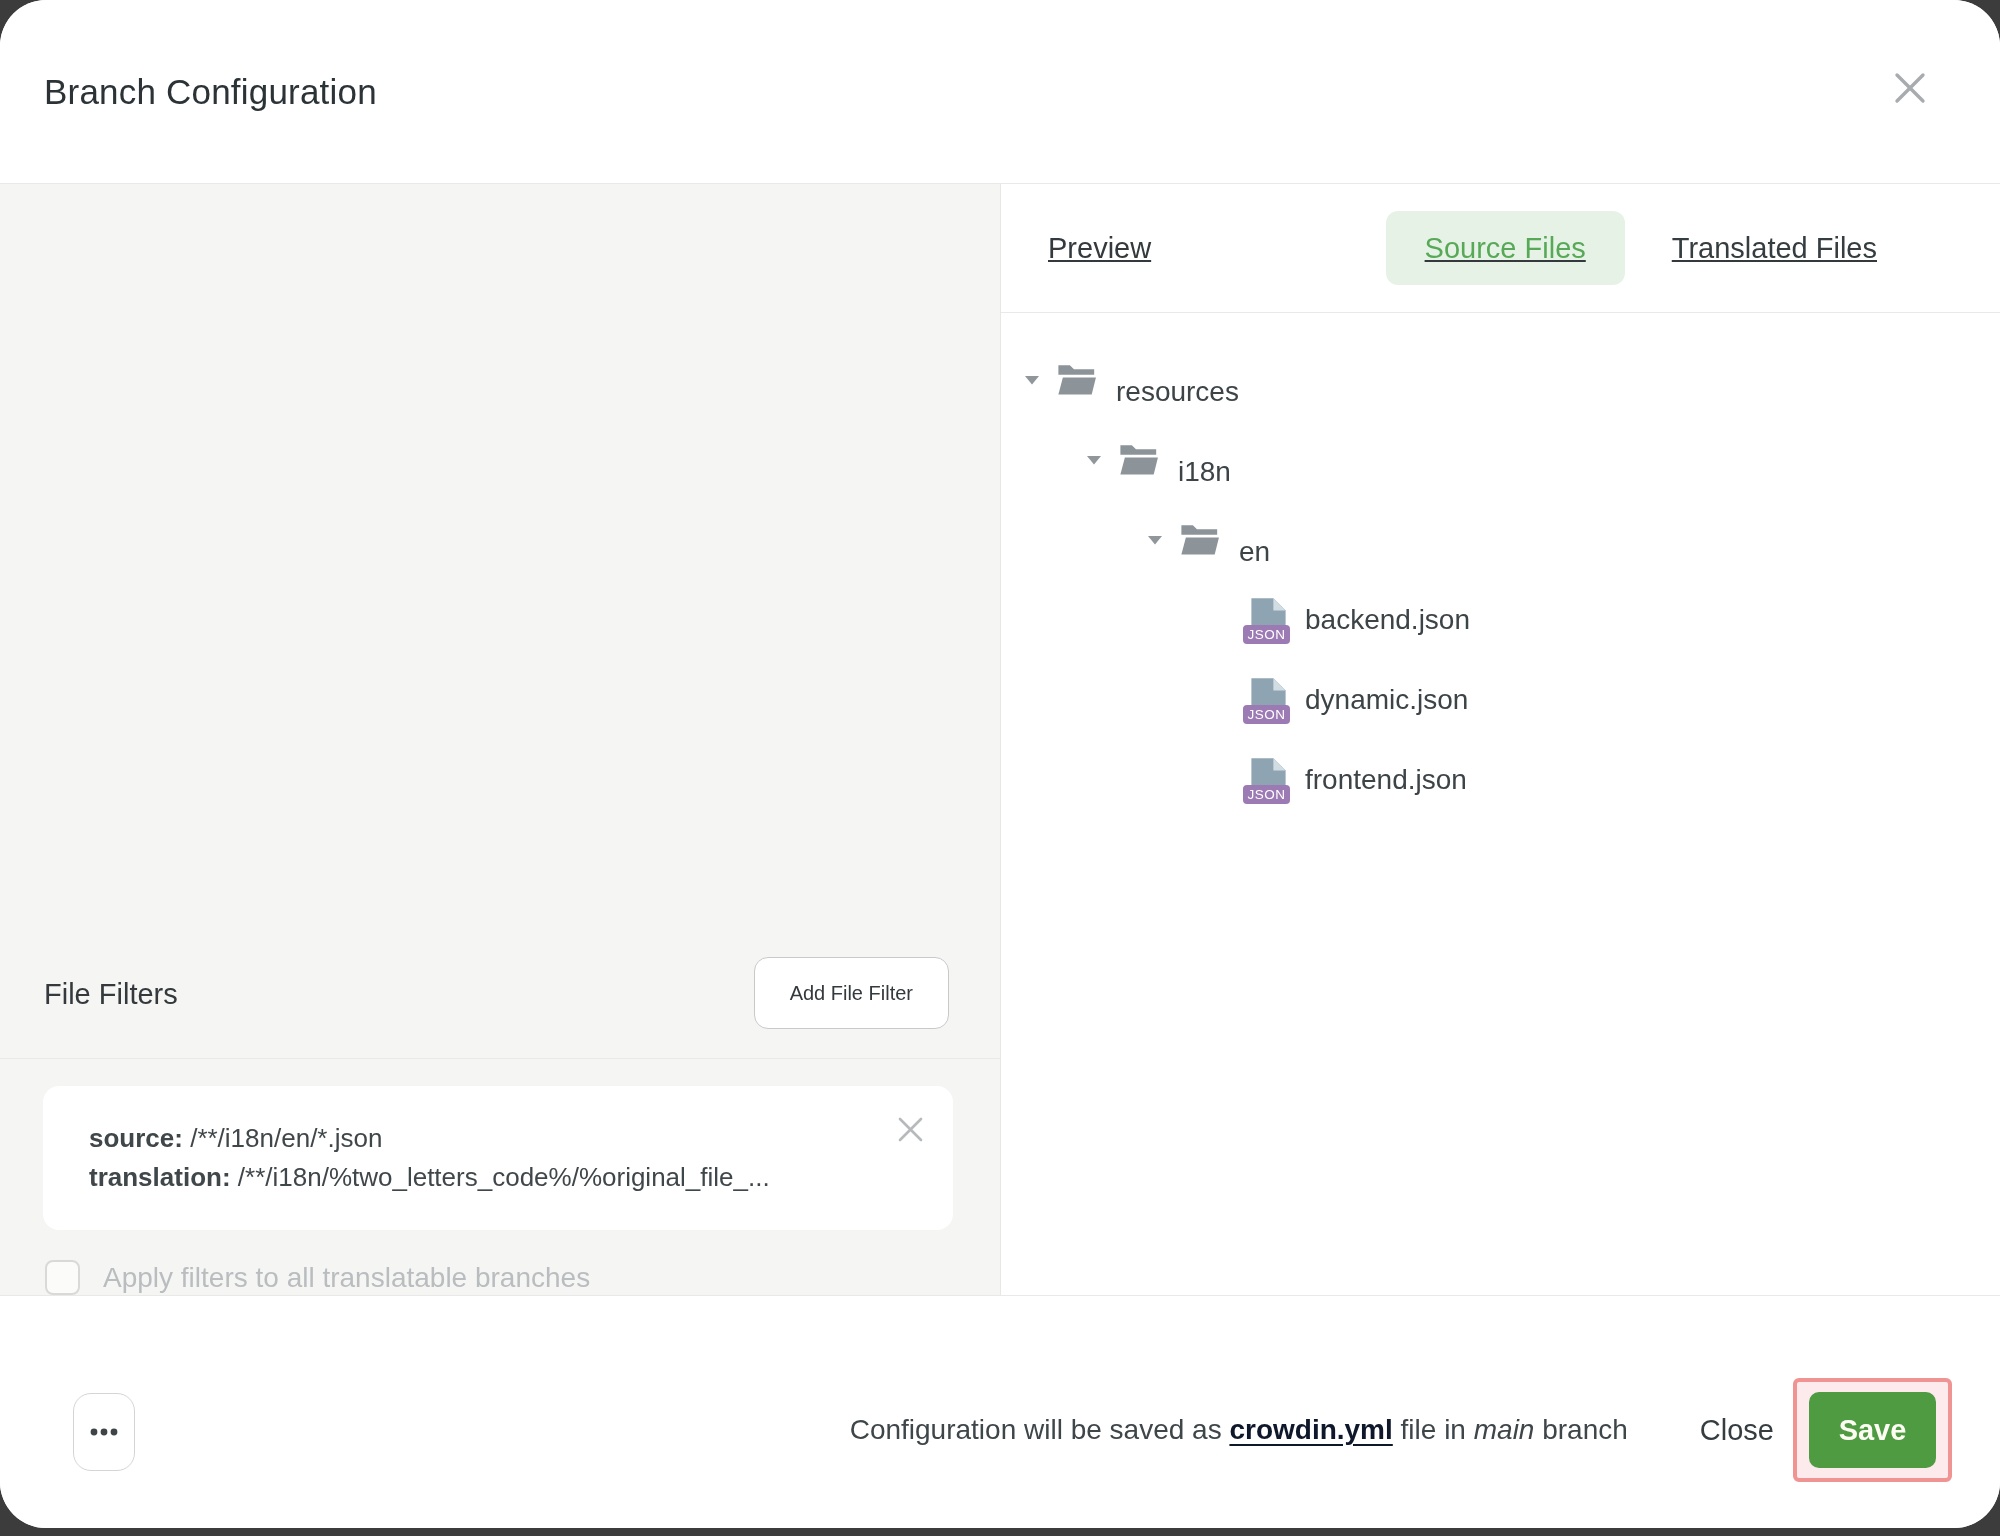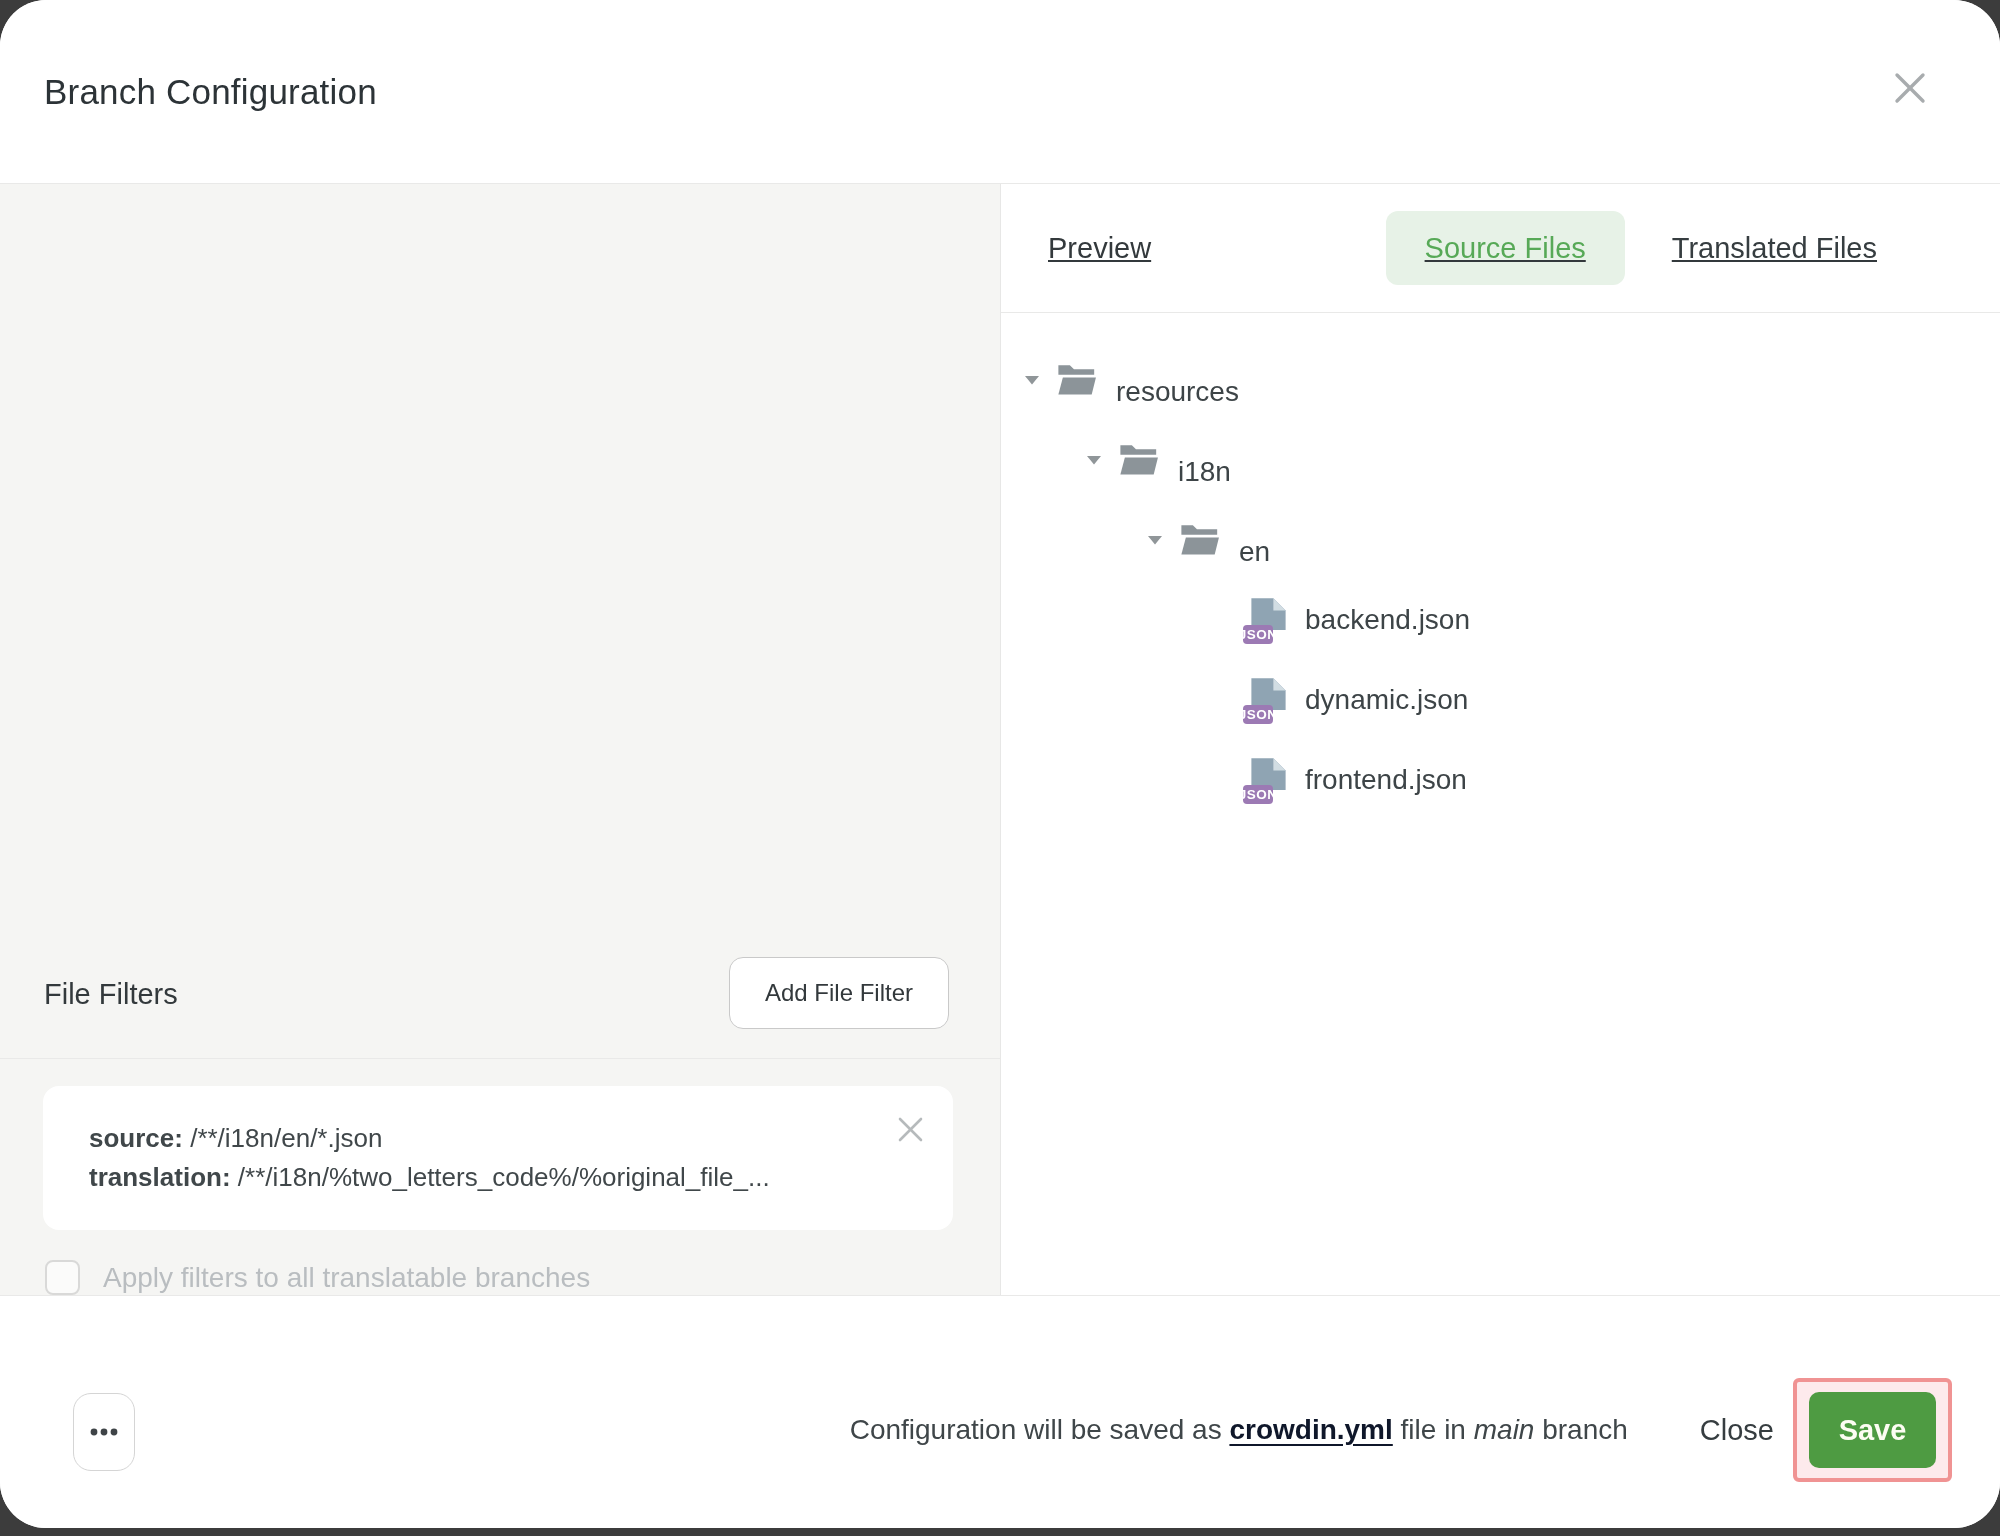--- a/index.html
+++ b/index.html
@@ -58,21 +58,21 @@
   .panel-heading { font-size: 29px; color: #33393c; }
 
   .add-filter-btn {
     position: absolute;
     right: 51px; top: 27px;
     height: 72px;
     padding: 0 35px;
     background: #ffffff;
     border: 1px solid #c9c9c9;
     border-radius: 14px;
-    font-size: 24px;
+    font-size: 20px;
     color: #33393c;
     font-family: "Liberation Sans", sans-serif;
     cursor: pointer;
   }
 
   
   .left-body { padding: 27px 0 0 43px; }
   .filter-card {
     width: 910px;
     min-height: 144px;
@@ -144,26 +144,26 @@
   .tree-label { margin-left: 17px; font-size: 28px; color: #3d4447; margin-top: 24px; }
   .file-icon {
     position: relative;
     width: 48px; height: 47px;
     flex: 0 0 auto;
   }
   .file-icon svg { position: absolute; top: 0; left: 7px; }
   .json-badge {
     position: absolute;
     left: 0; bottom: 0;
-    width: 30px; height: 19px;
+    width: 47px; height: 19px;
     background: #9c7ab4;
     border-radius: 4px;
     color: #ffffff;
     font-size: 13.5px;
-    font-weight: 700;
+    font-weight: 400;
     display: flex; align-items: center; justify-content: center;
     letter-spacing: 0.5px;
   }
   .file-label { margin-left: 14px; font-size: 28px; color: #3d4447; }
 
   
   .dlg-footer {
     height: 233px; flex: 0 0 auto;
     border-top: 1px solid #e9e9e8;
     background: #ffffff;

